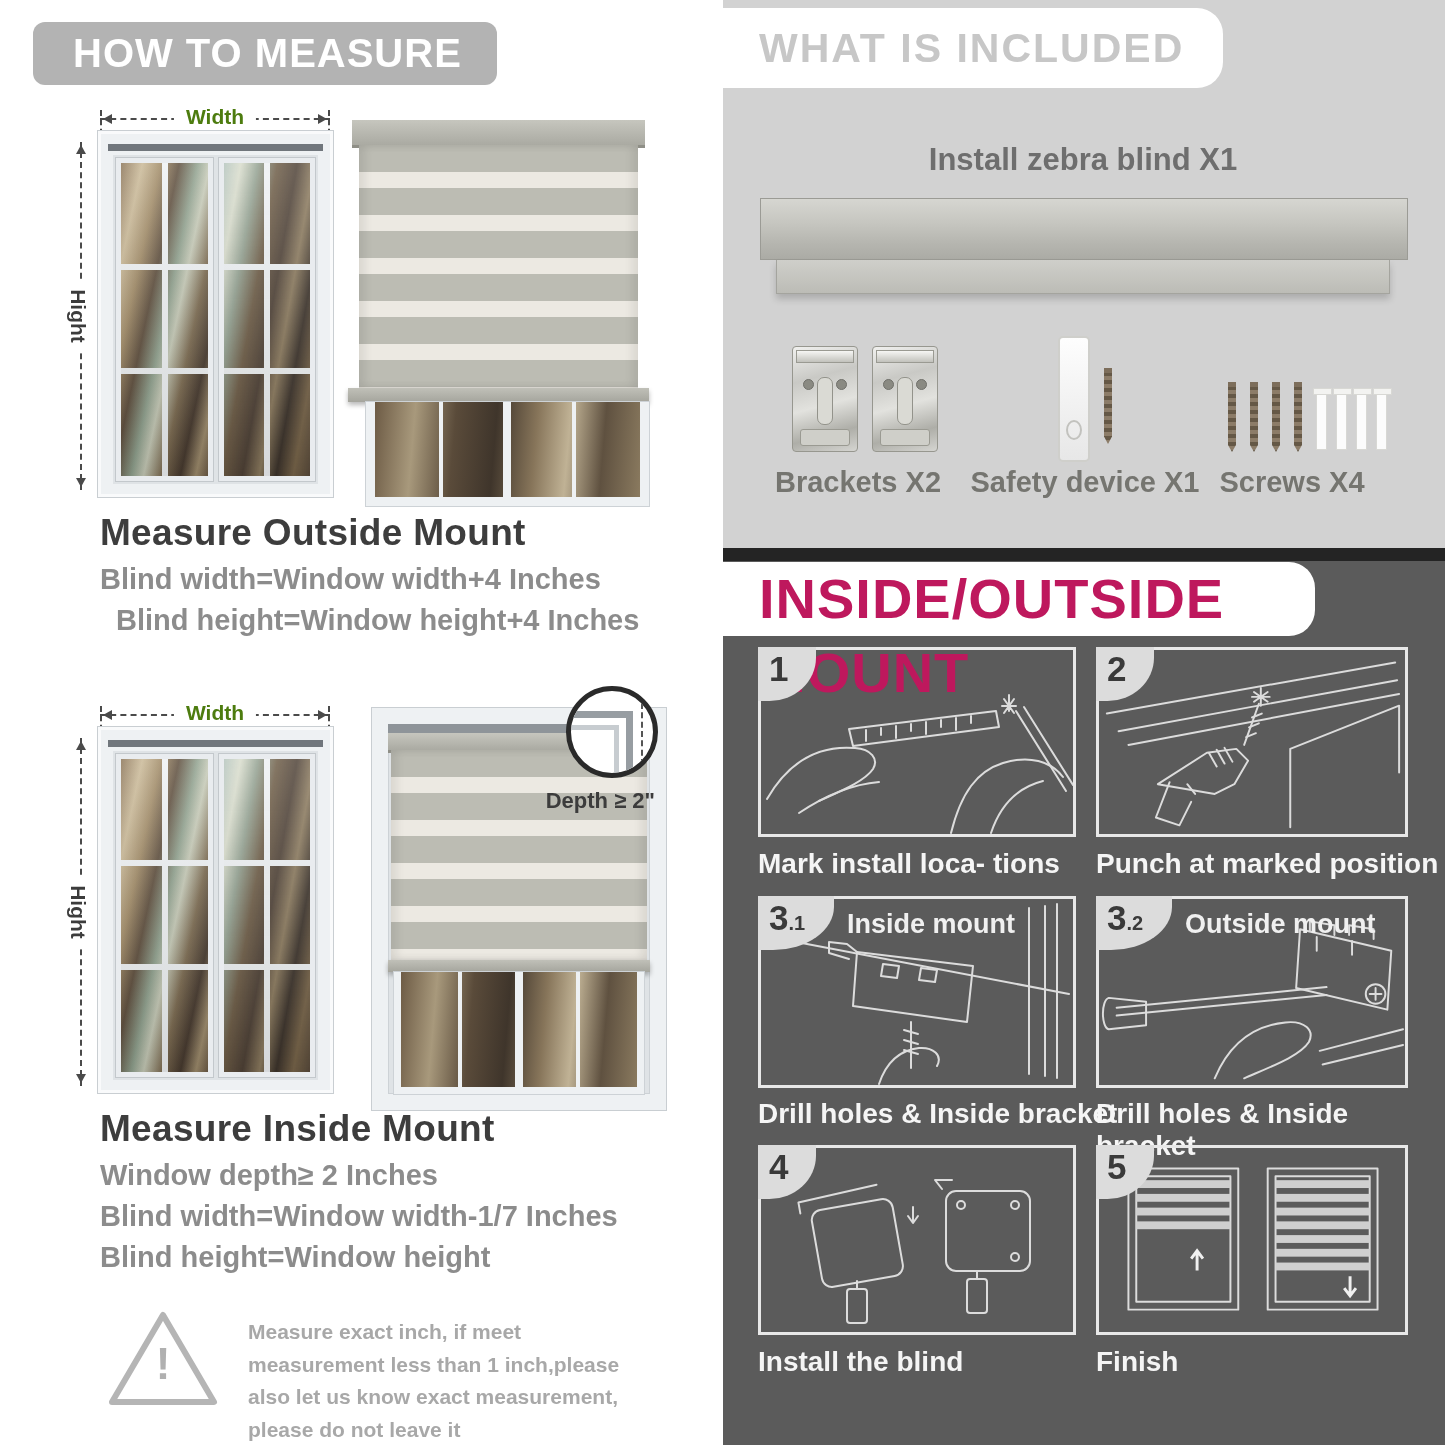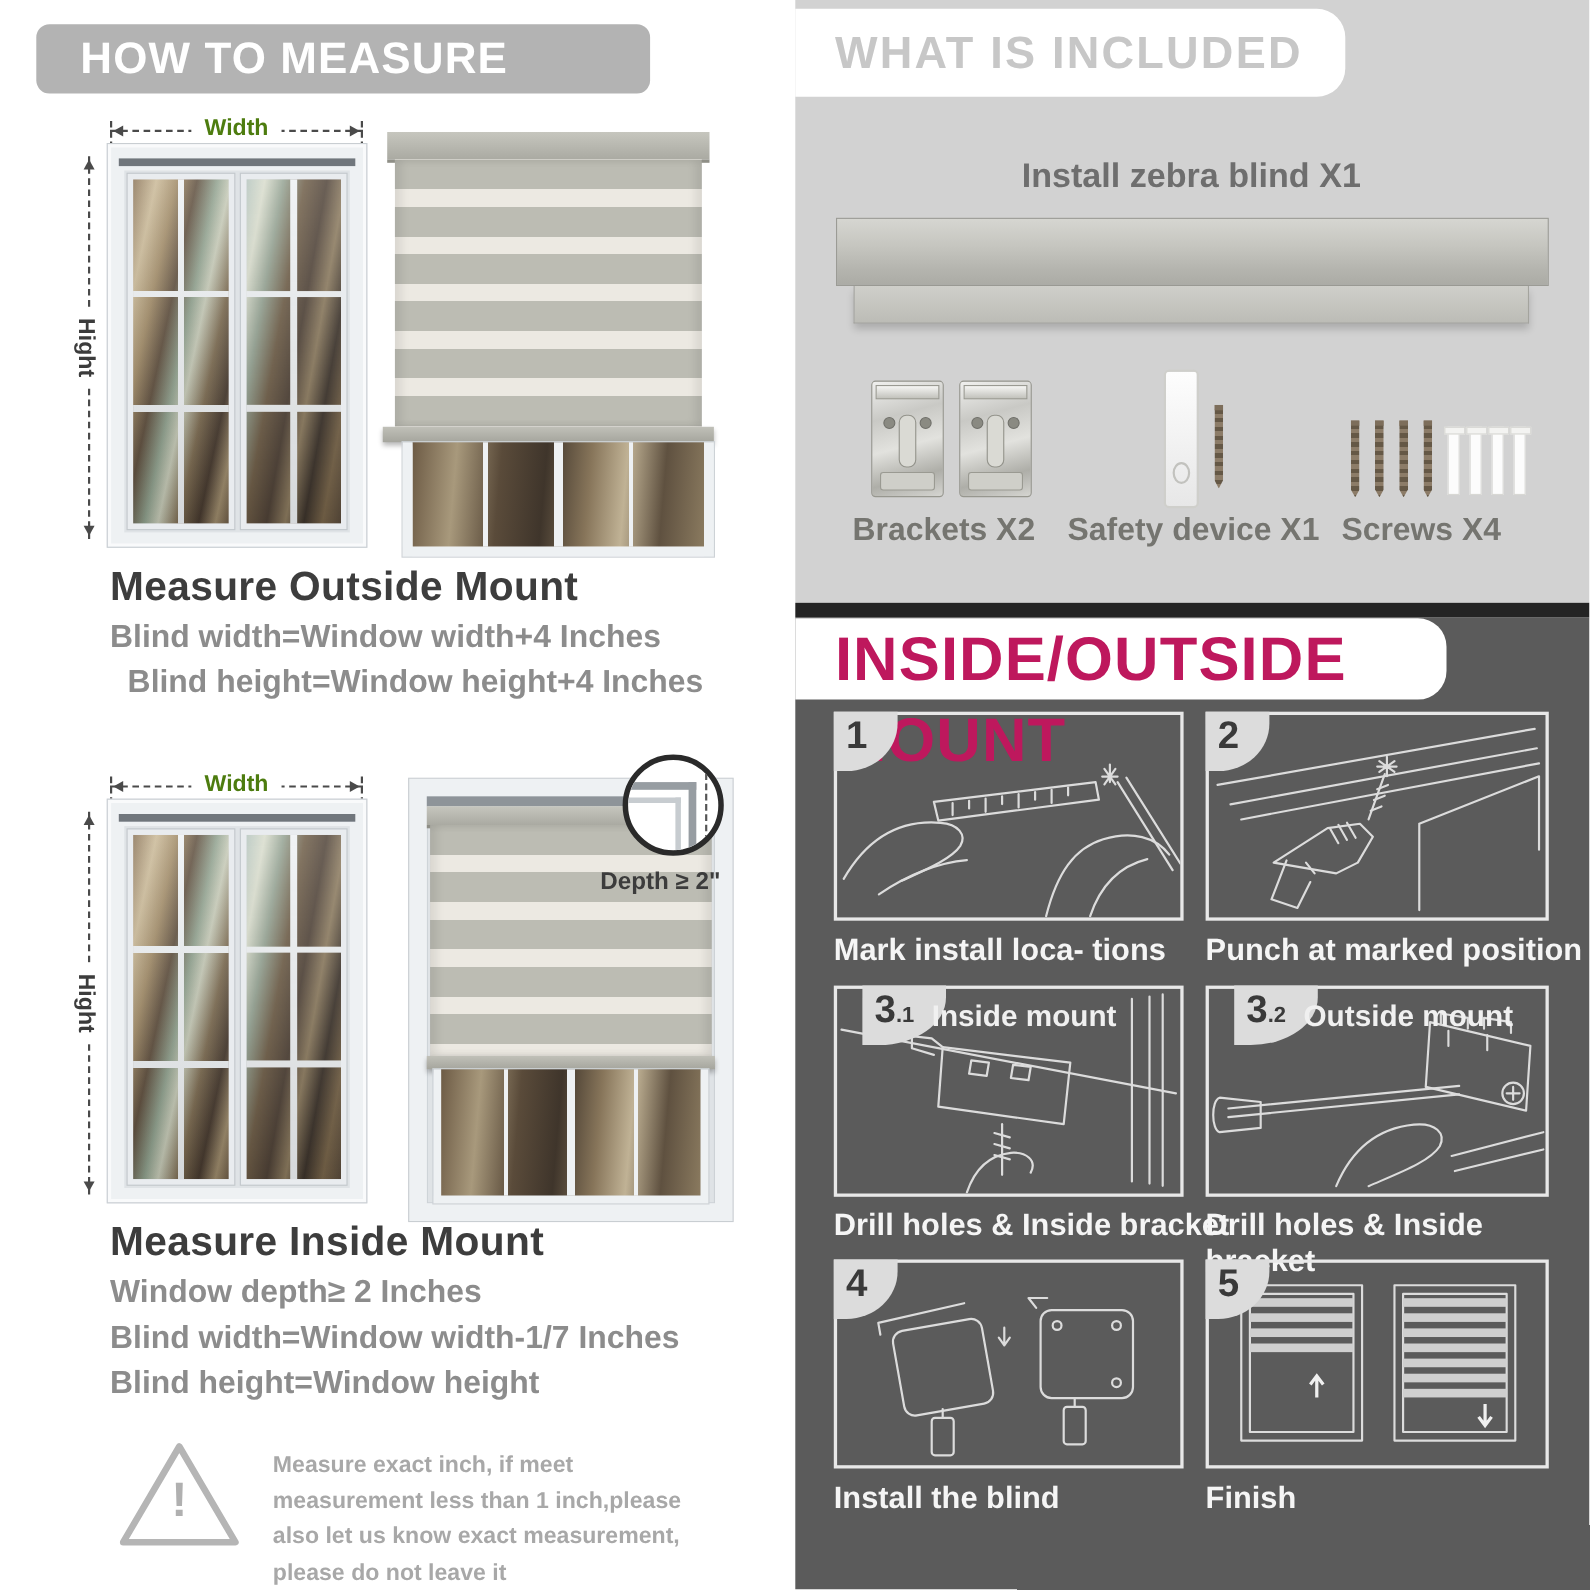--- a/index.html
+++ b/index.html
@@ -4,21 +4,21 @@
 <style>
   html,body{margin:0;padding:0;}
   body{
     width:1445px;height:1445px;position:relative;overflow:hidden;
     background:#ffffff;font-family:"Liberation Sans",sans-serif;
   }
   .abs{position:absolute;}
 
   
   .banner-htm{
-    position:absolute;left:33px;top:22px;width:558px;height:63px;
+    position:absolute;left:33px;top:22px;width:464px;height:63px;
     background:#b3b3b3;border-radius:12px;color:#ffffff;
     font-weight:bold;font-size:40px;line-height:63px;
     padding-left:40px;letter-spacing:1px;box-sizing:border-box;
   }
   .h-measure{position:absolute;font-weight:bold;font-size:37px;color:#3d3d3d;letter-spacing:.3px;}
   .f-line{position:absolute;font-weight:bold;font-size:29px;color:#8c8c8c;}
 
   
   .dim-w{position:absolute;height:0;border-top:2px dashed #4a4a4a;}
   .dim-w:before,.dim-w:after{content:"";position:absolute;top:-6px;border:5px solid transparent;}
@@ -138,21 +138,21 @@
     border-radius:0 26px 26px 0;color:#be185d;font-weight:bold;font-size:56px;
     line-height:74px;padding-left:36px;letter-spacing:1px;box-sizing:border-box;
   }
   .step{position:absolute;border:3px solid #e8e8e8;box-sizing:border-box;}
   .step svg{position:absolute;left:0;top:0;width:100%;height:100%;}
   .badge{
     position:absolute;left:-3px;top:-3px;width:58px;height:54px;background:#dcdcdc;
     border-radius:0 0 80% 0;color:#3a3a3a;font-weight:bold;font-size:35px;
     padding:2px 0 0 11px;box-sizing:border-box;z-index:2;
   }
-  .badge-wide{width:76px;margin-left:26px;}
+  .badge-wide{width:76px;}
   .badge .sub{font-size:20px;}
   .ptitle{position:absolute;left:86px;top:10px;color:#f0f0f0;font-weight:bold;font-size:27px;z-index:2;}
   .caption{position:absolute;color:#f5f5f5;font-weight:bold;font-size:28px;}
   .art{stroke:#dcdcdc;stroke-width:2;fill:none;stroke-linecap:round;stroke-linejoin:round;}
   .artfill{fill:#cfcfcf;stroke:none;}
 </style>
 </head>
 <body>
 
 <div class="banner-htm">

